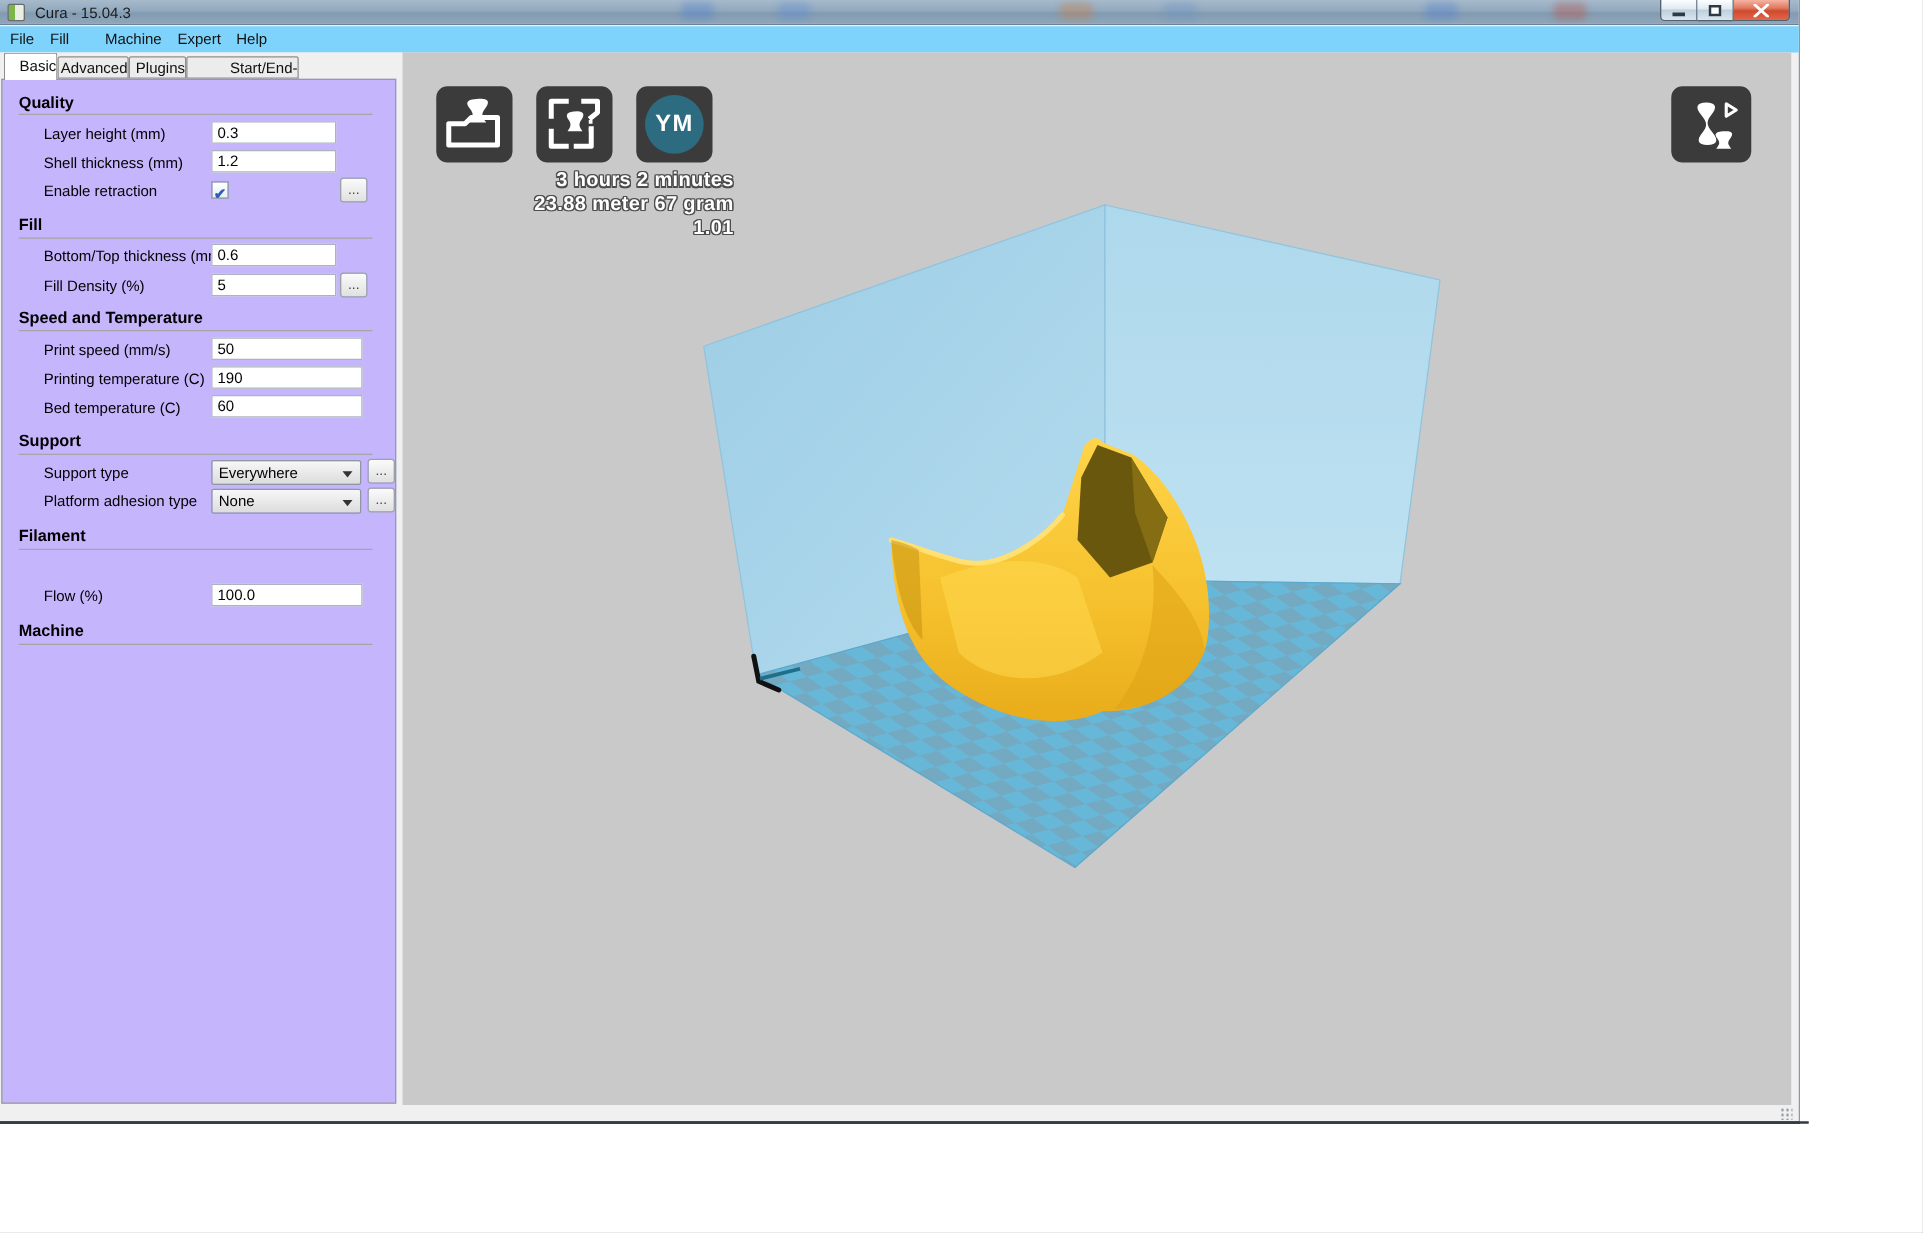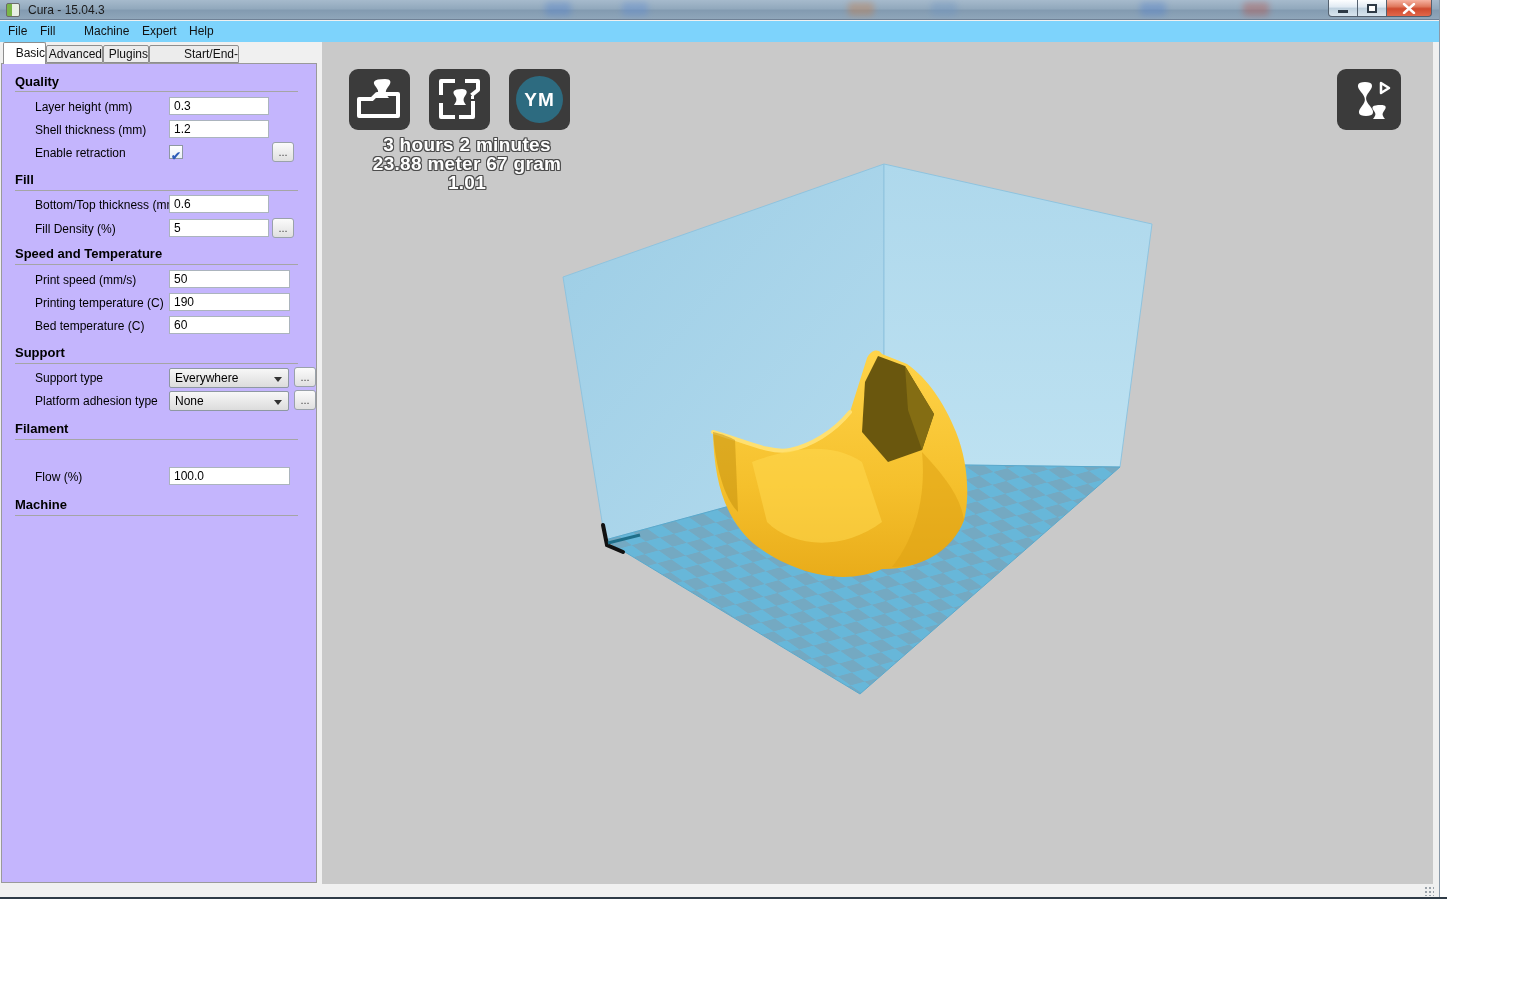--- a/index.html
+++ b/index.html
@@ -58,21 +58,21 @@
           background:linear-gradient(#fbfbfb,#e0e0e0); font-size:11px; color:#444; text-align:center; line-height:18px; }
   .mini.q { left:250px; }
   .mini.s { left:272px; }
 
   
   .viewport { position:absolute; left:322px; top:42px; width:1111px; height:842px; background:#c9c9c9; overflow:hidden; }
   .vbtn { position:absolute; width:61px; height:61px; background:#3b3b3b; border-radius:9px; border:none; cursor:pointer; }
   .vbtn svg { position:absolute; left:0; top:0; }
   .ym-circle { position:absolute; left:7px; top:7px; width:47px; height:47px; border-radius:50%; background:#2d6b80;
                color:#fff; font-weight:bold; font-size:19px; text-align:center; line-height:47px; letter-spacing:1px; }
-  .stats { position:absolute; left:25px; top:93px; width:240px; text-align:center; font-size:19px; font-weight:bold;
+  .stats { position:absolute; left:25px; top:93px; width:240px; text-align:right; font-size:16px; font-weight:bold;
            color:#ffffff; line-height:19px; letter-spacing:.3px;
            text-shadow:-1px -1px 0 #4d4d4d, 1px -1px 0 #4d4d4d, -1px 1px 0 #4d4d4d, 1px 1px 0 #4d4d4d,
                         0 -1px 0 #4d4d4d, 0 1px 0 #4d4d4d, -1px 0 0 #4d4d4d, 1px 0 0 #4d4d4d; }
 
   .bottomstrip { position:absolute; left:0; top:884px; width:1438px; height:13px; background:#f0f0f0; }
   .grip { position:absolute; left:1424px; top:886px; width:10px; height:10px;
           background-image:radial-gradient(#9aa2aa 1px, transparent 1.2px); background-size:4px 4px; }
   .deskline { position:absolute; left:0; top:897px; width:1447px; height:2px; background:#2f3b47; }
 </style>
 </head>

